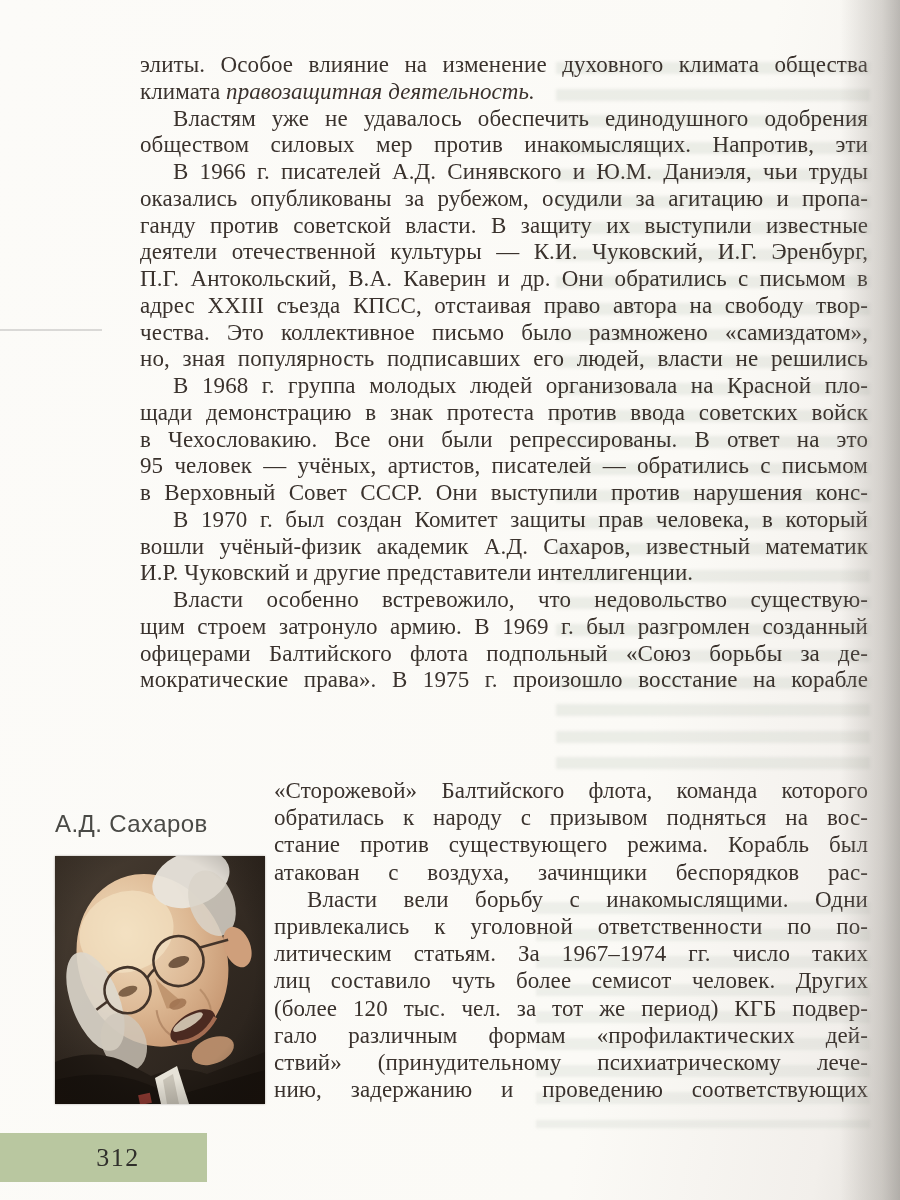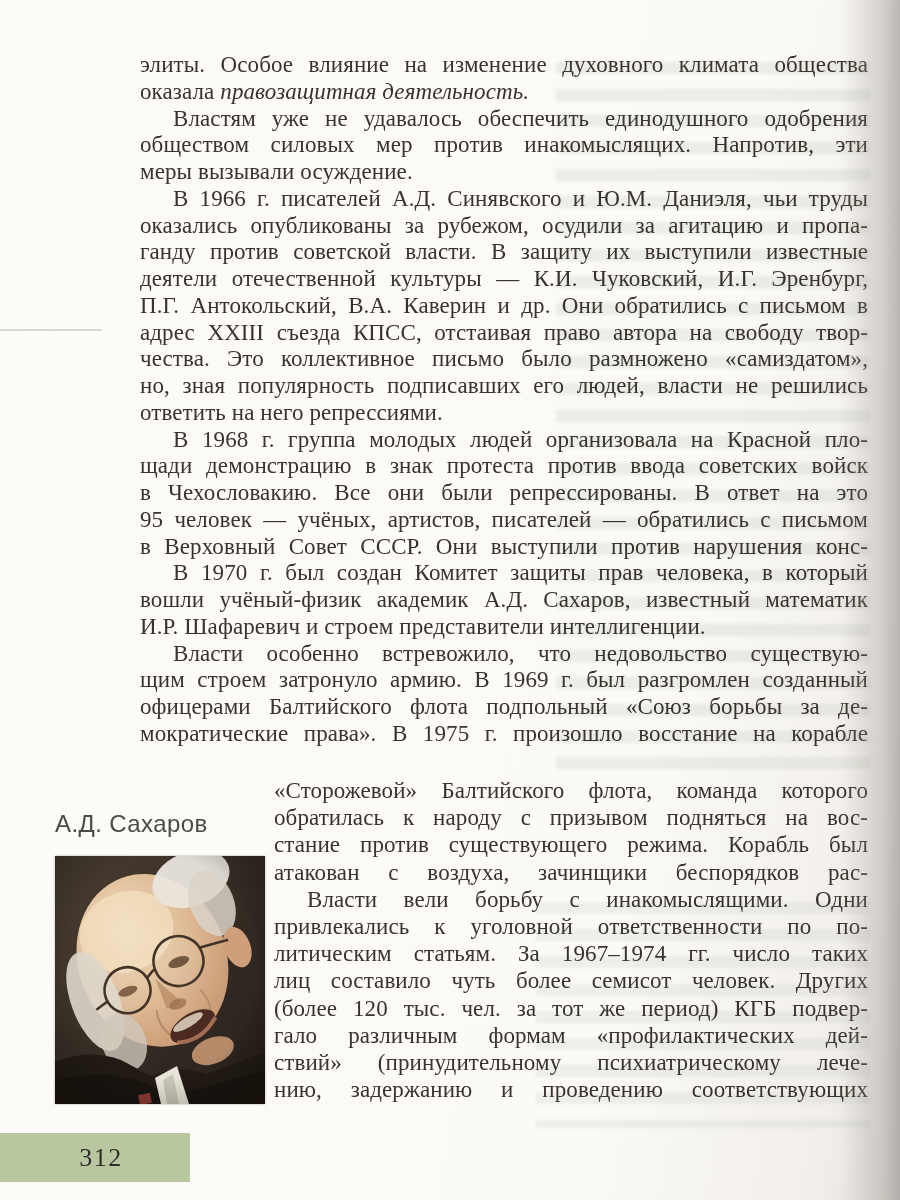--- a/index.html
+++ b/index.html
@@ -55,61 +55,59 @@
   .photo{
     position:absolute;left:55px;top:856px;width:210px;height:248px;
     box-shadow:0 0 2px rgba(60,50,40,.4);
   }
   .photo svg{display:block;width:100%;height:100%;}
 
   
   .page-band{
     position:absolute;left:0;top:1133px;width:190px;height:49px;
     background:#b9c7a0;
-    display:flex;align-items:center;justify-content:center;
+    display:flex;align-items:center;justify-content:center;padding-left:17px;
   }
   .page-num{
     font-family:"Liberation Serif", serif;
     font-size:26px;color:#302f2b;letter-spacing:1.5px;
     transform:translateX(6px);
   }
 </style>
 </head>
 <body>
 
 <div class="page">
 
   <div class="ghost g1"></div>
   <div class="ghost g2"></div>
   <div class="ghost g3"></div>
   <div class="scan-line"></div>
 
   <div class="text-col">
       <div class="line">элиты. Особое влияние на изменение духовного климата общества</div>
-      <div class="line left"><span>оказала </span><i>правозащитная деятельность.</i></div>
+      <div class="line left"><span>климата </span><i>правозащитная деятельность.</i></div>
       <div class="line indent">Властям уже не удавалось обеспечить единодушного одобрения</div>
       <div class="line">обществом силовых мер против инакомыслящих. Напротив, эти</div>
-      <div class="line left">меры вызывали осуждение.</div>
       <div class="line indent">В 1966 г. писателей А.Д. Синявского и Ю.М. Даниэля, чьи труды</div>
       <div class="line">оказались опубликованы за рубежом, осудили за агитацию и пропа-</div>
       <div class="line">ганду против советской власти. В защиту их выступили известные</div>
       <div class="line">деятели отечественной культуры — К.И. Чуковский, И.Г. Эренбург,</div>
       <div class="line">П.Г. Антокольский, В.А. Каверин и др. Они обратились с письмом в</div>
       <div class="line">адрес XXIII съезда КПСС, отстаивая право автора на свободу твор-</div>
       <div class="line">чества. Это коллективное письмо было размножено «самиздатом»,</div>
       <div class="line">но, зная популярность подписавших его людей, власти не решились</div>
-      <div class="line left">ответить на него репрессиями.</div>
       <div class="line indent">В 1968 г. группа молодых людей организовала на Красной пло-</div>
       <div class="line">щади демонстрацию в знак протеста против ввода советских войск</div>
       <div class="line">в Чехословакию. Все они были репрессированы. В ответ на это</div>
       <div class="line">95 человек — учёных, артистов, писателей — обратились с письмом</div>
       <div class="line">в Верховный Совет СССР. Они выступили против нарушения конс-</div>
       <div class="line indent">В 1970 г. был создан Комитет защиты прав человека, в который</div>
       <div class="line">вошли учёный-физик академик А.Д. Сахаров, известный математик</div>
-      <div class="line left">И.Р. Шафаревич и строем представители интеллигенции.</div>
+      <div class="line left">И.Р. Чуковский и другие представители интеллигенции.</div>
       <div class="line indent">Власти особенно встревожило, что недовольство существую-</div>
       <div class="line">щим строем затронуло армию. В 1969 г. был разгромлен созданный</div>
       <div class="line">офицерами Балтийского флота подпольный «Союз борьбы за де-</div>
       <div class="line">мократические права». В 1975 г. произошло восстание на корабле</div>
     </div>
 
   <div class="narrow-col">
       <div class="line">«Сторожевой» Балтийского флота, команда которого</div>
       <div class="line">обратилась к народу с призывом подняться на вос-</div>
       <div class="line">стание против существующего режима. Корабль был</div>

